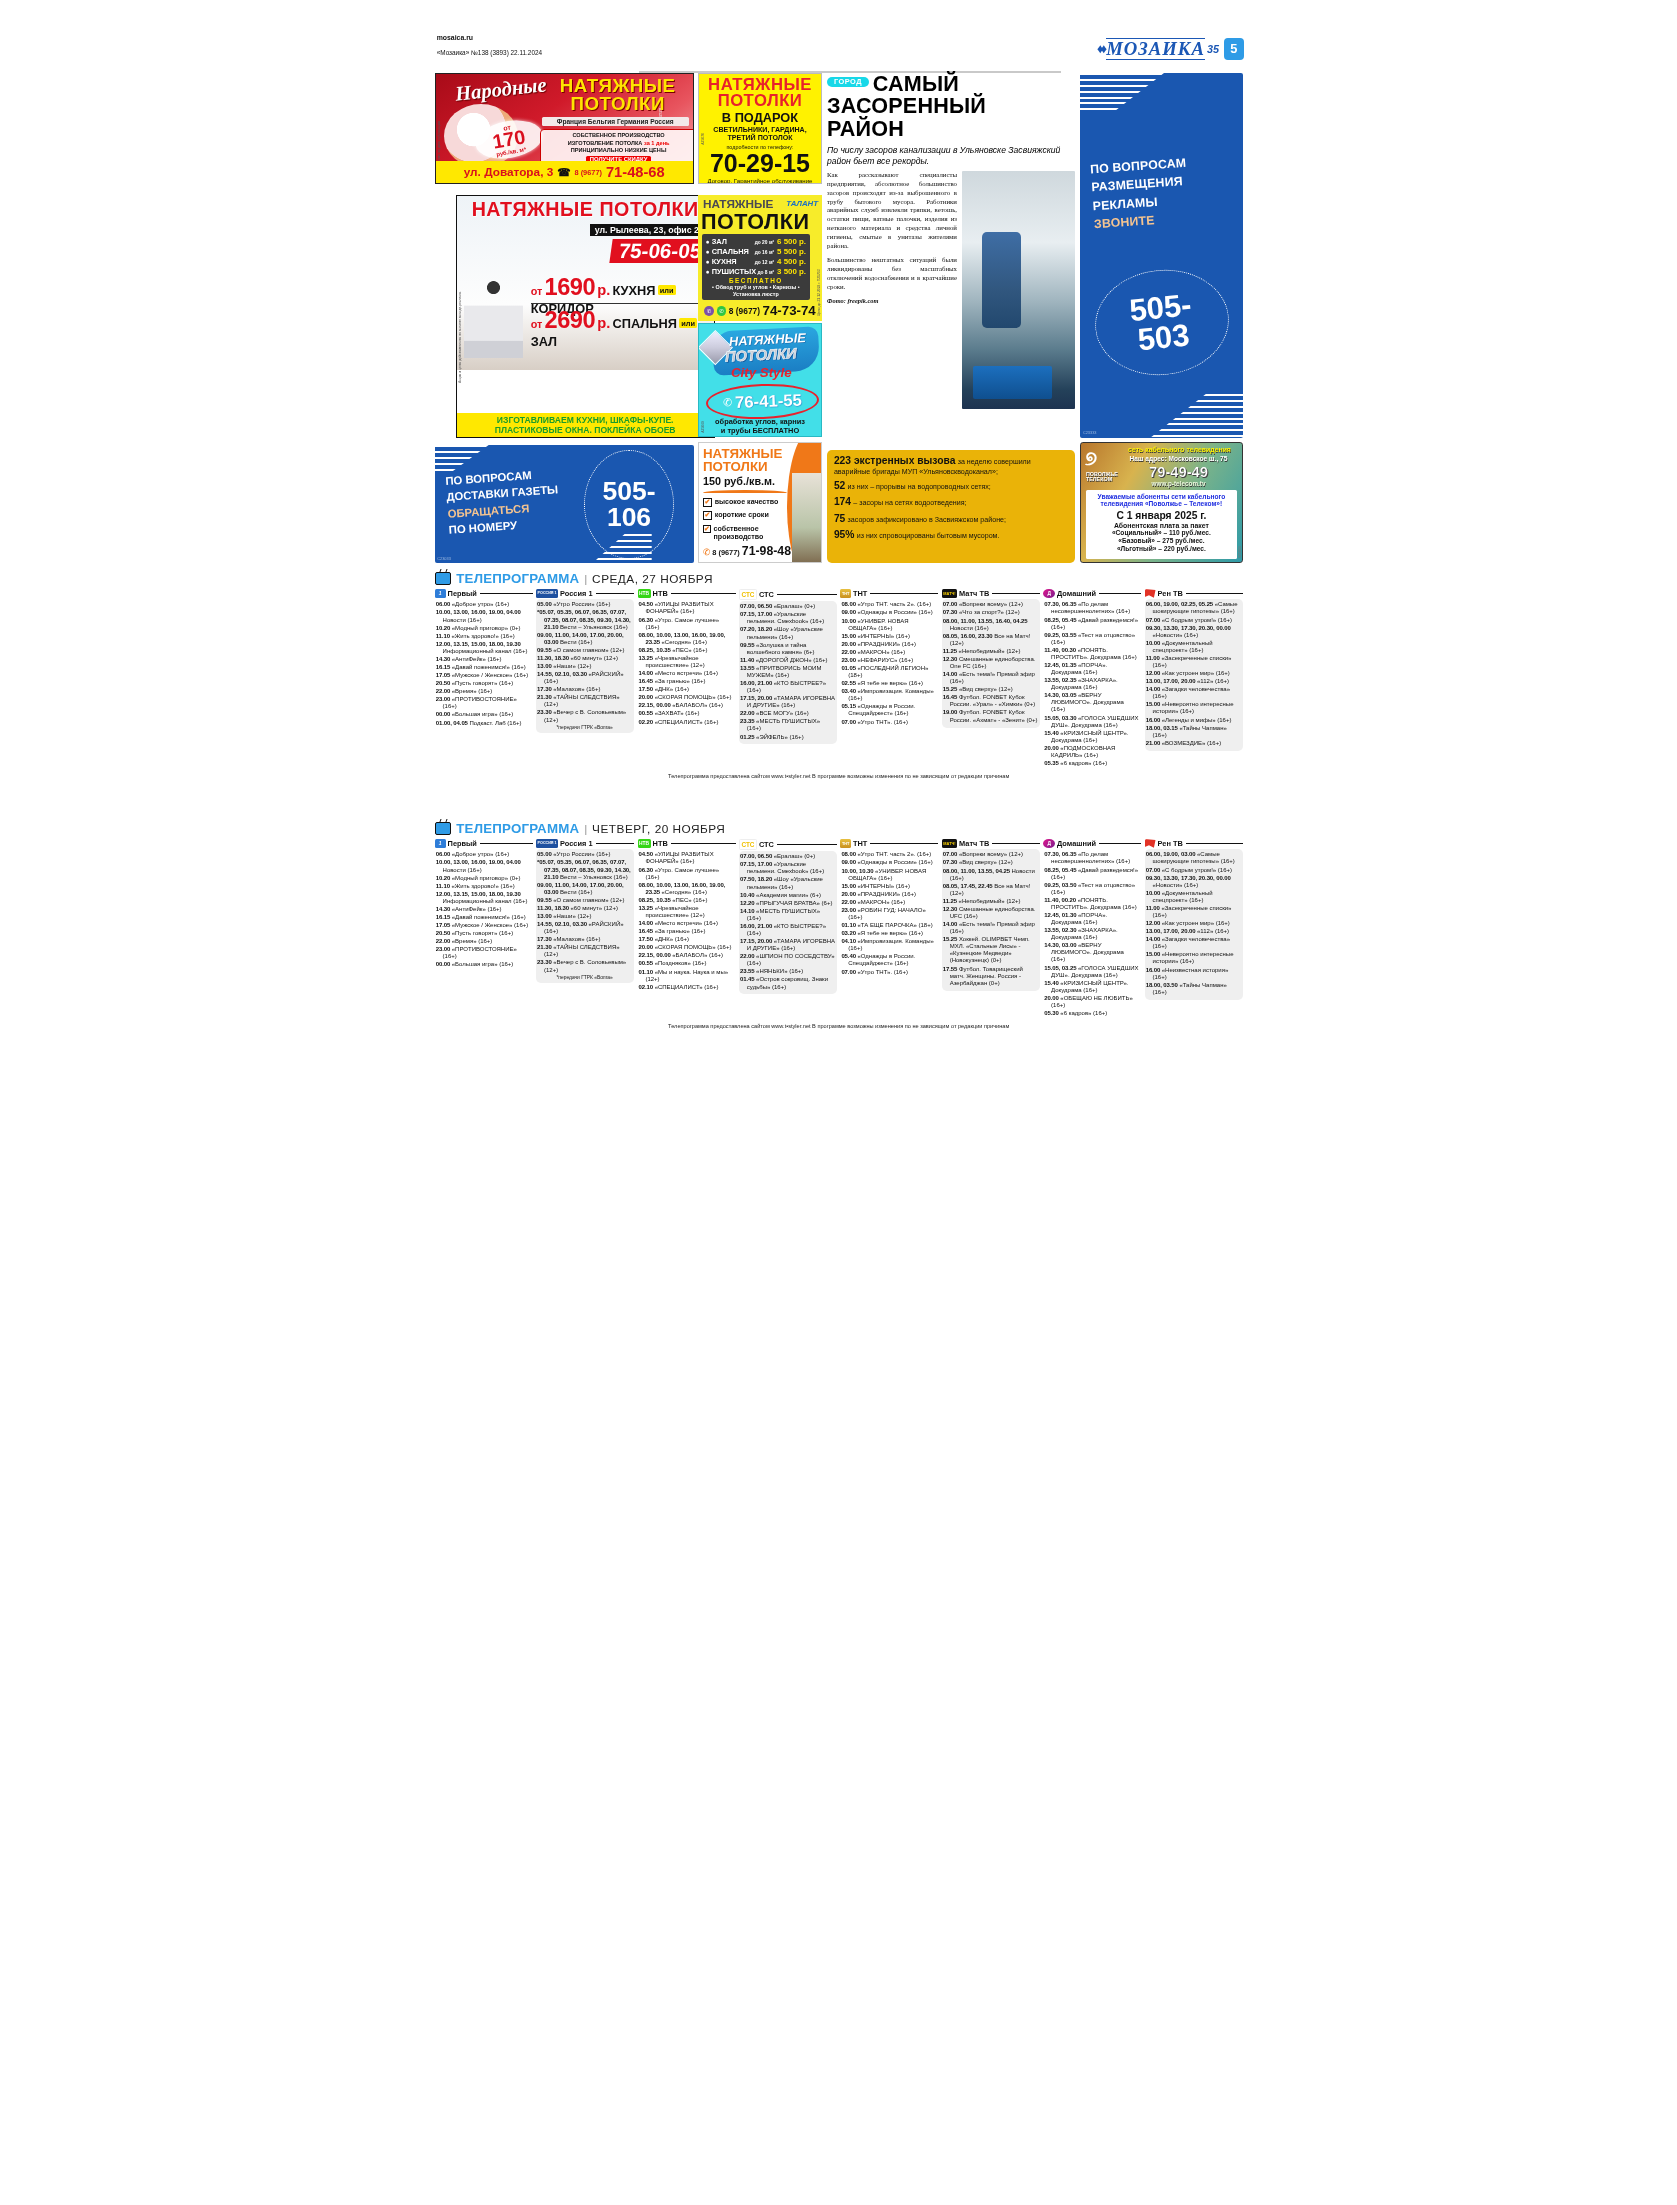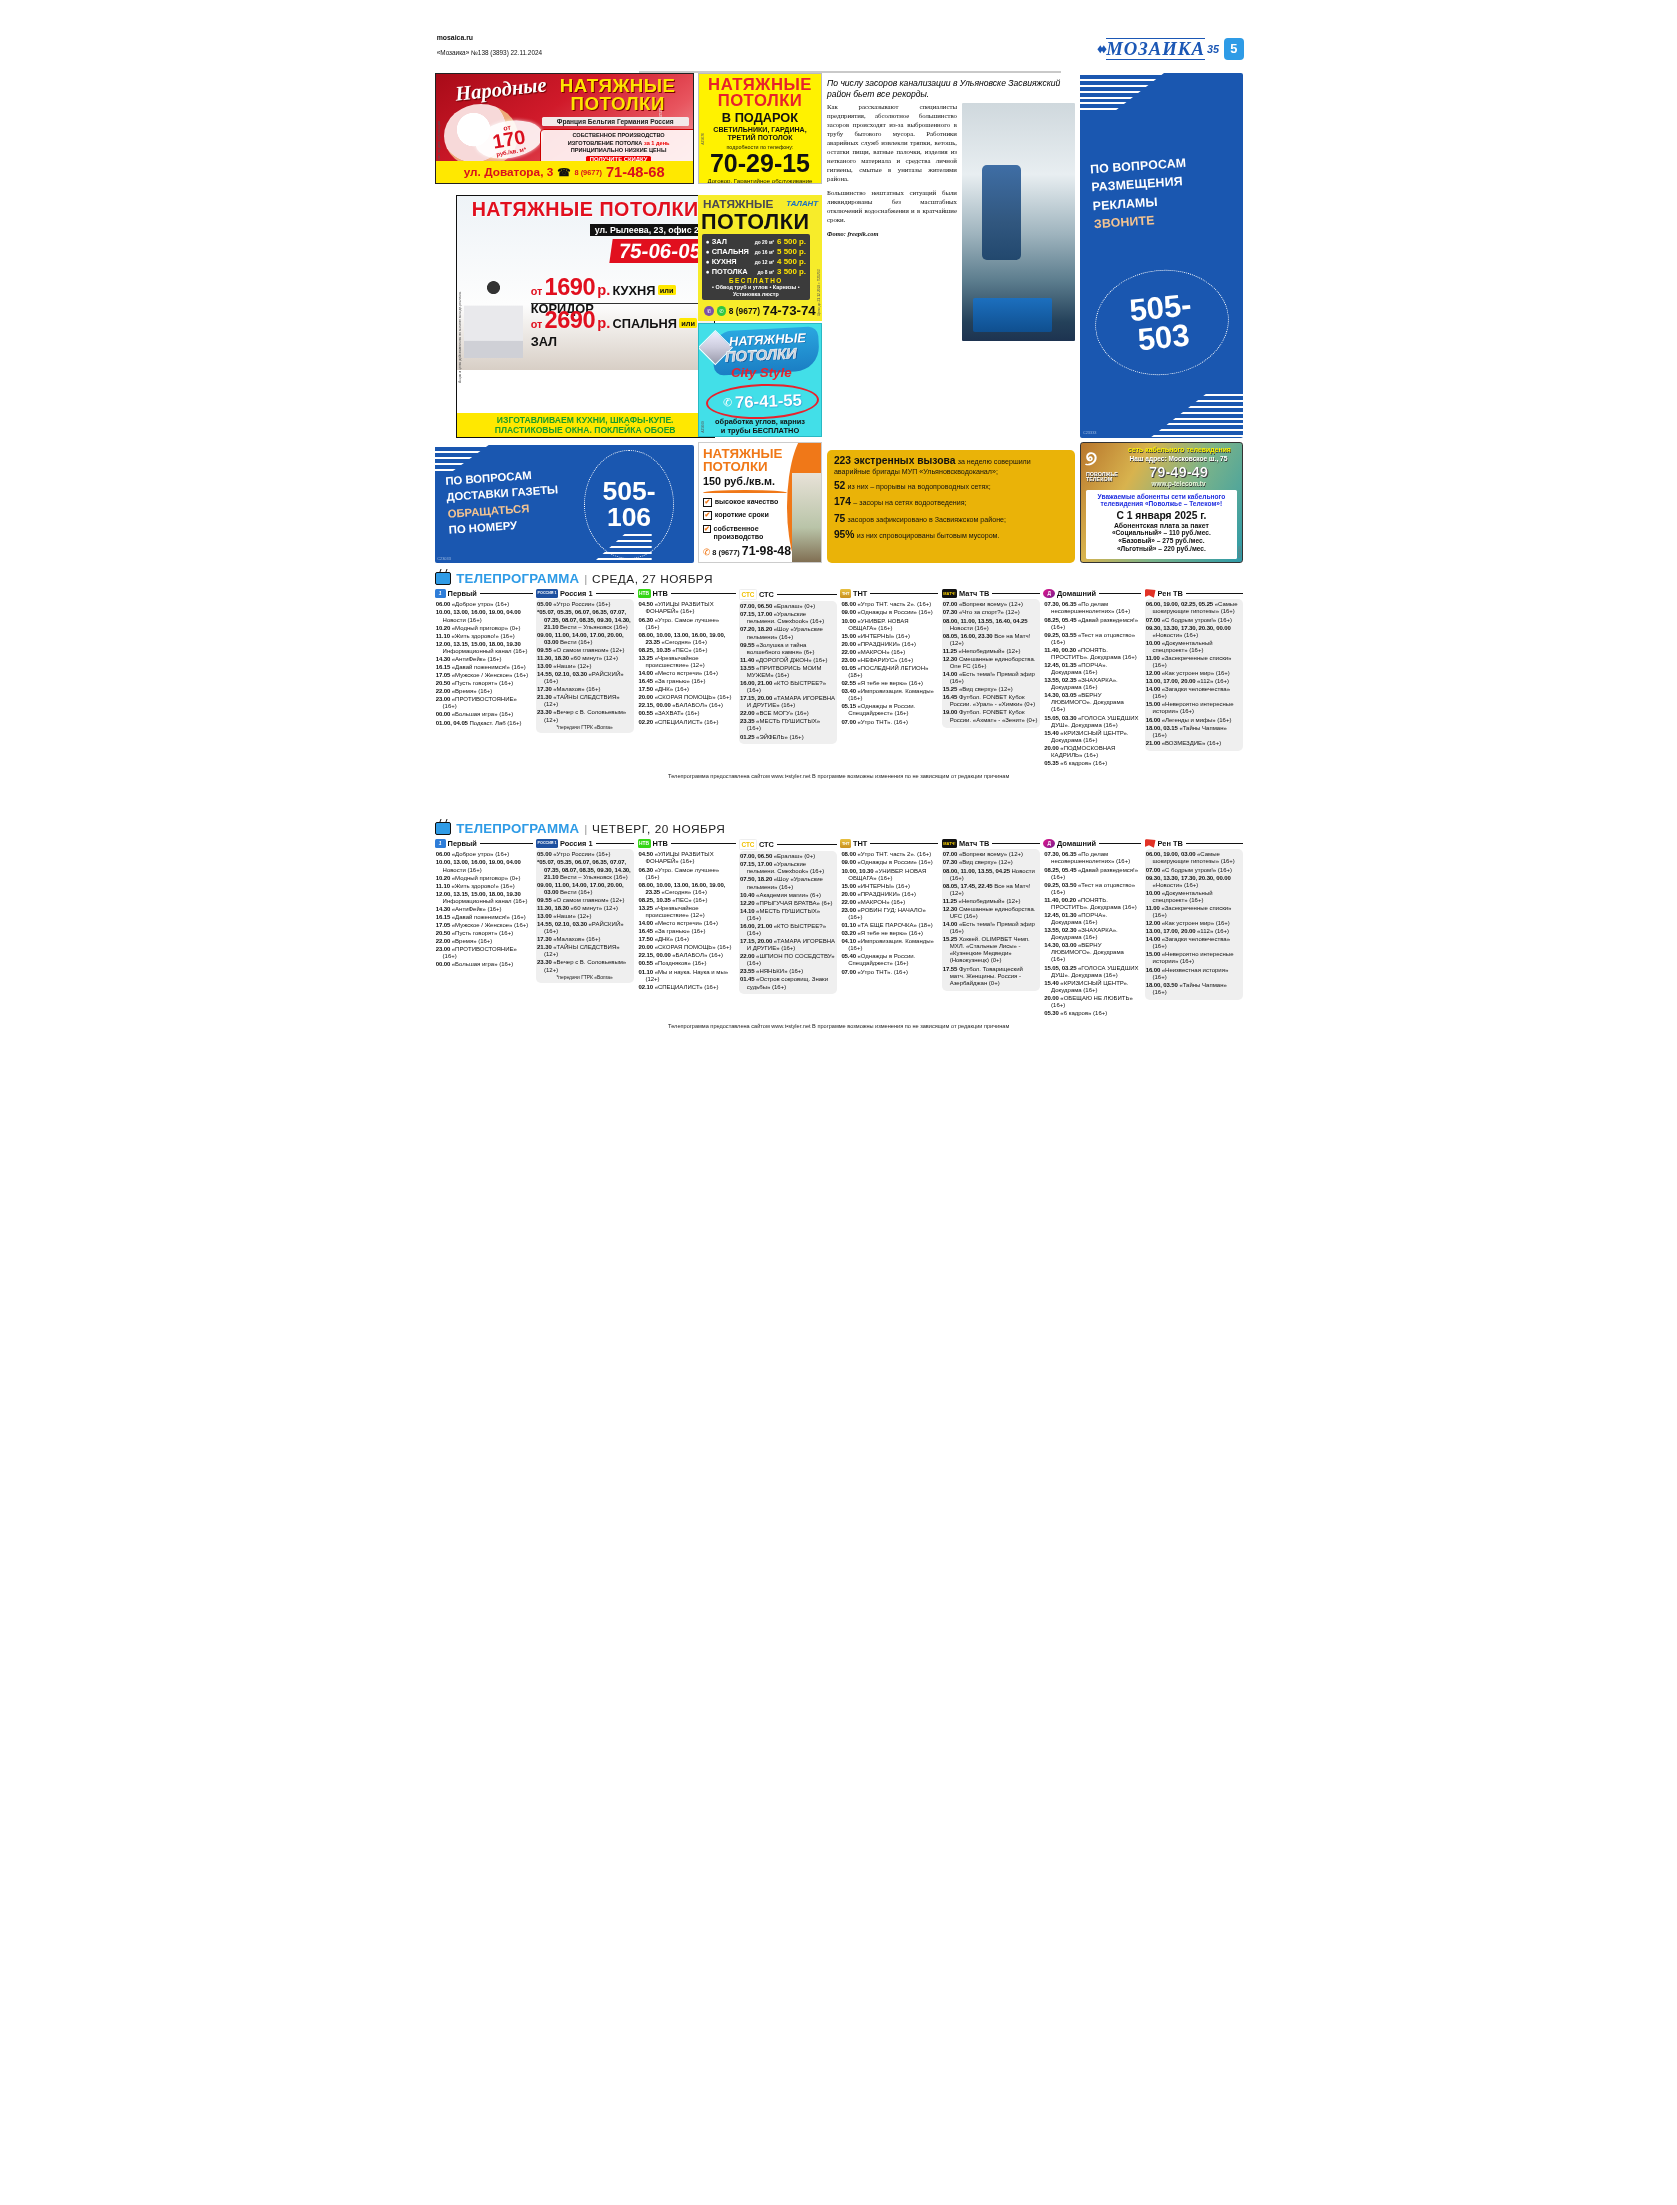--- a/index.html
+++ b/index.html
@@ -288,20 +288,25 @@
     <div class="ap-items">
       <span>СВЕТИЛЬНИКИ, ГАРДИНА,</span><br><span>ТРЕТИЙ ПОТОЛОК</span>
     </div>
     <div class="ap-note">подробности по телефону:</div>
     <div class="ap-phone">70-29-15</div>
     <div class="ap-contract">Договор. Гарантийное обслуживание</div>
     <div class="abs ap-code vtext">А25070</div>
   </div>
 
   <div class="abs article">
+    <h1 class="art-h1">
+      <span class="tag">ГОРОД</span><span>САМЫЙ</span><br>
+      <span>ЗАСОРЕННЫЙ</span><br>
+      <span>РАЙОН</span>
+    </h1>
     <p class="art-lead">По числу засоров канализации в Ульяновске Засвияжский район бьет все рекорды.</p>
     <div class="art-cols">
       <div class="art-text">
         <p>Как рассказывают специалисты предприятия, абсолютное большинство засоров происходят из-за выброшенного в трубу бытового мусора. Работники аварийных служб извлекли тряпки, ветошь, остатки пищи, ватные палочки, изделия из нетканого материала и средства личной гигиены, смытые в унитазы жителями района.</p>
         <p>Большинство нештатных ситуаций были ликвидированы без масштабных отключений водоснабжения и в кратчайшие сроки.</p>
         <p class="art-credit">Фото: freepik.com</p>
       </div>
       <div class="art-photo"></div>
     </div>
   </div>
@@ -374,21 +379,21 @@
 
           <div class="at-row">
             <span class="dot">●</span>
             <span class="nm">КУХНЯ</span>
             <span class="sz">до 12 м²</span>
             <span class="pr">4 500 р.</span>
           </div>
 
           <div class="at-row">
             <span class="dot">●</span>
-            <span class="nm">ПОТОЛКА</span>
+            <span class="nm">ПУШИСТЫХ</span>
             <span class="sz">до 8 м²</span>
             <span class="pr">3 500 р.</span>
           </div>
         </div>
       <div class="at-free">БЕСПЛАТНО</div>
       <div class="at-free-items">• Обвод труб и углов • Карнизы • Установка люстр</div>
     </div>
     <div class="abs at-side vtext">Цены до 31.12.2024 г.  Т21703</div>
     <div class="abs at-phone">
       <span class="msg-ic viber">✆</span>

